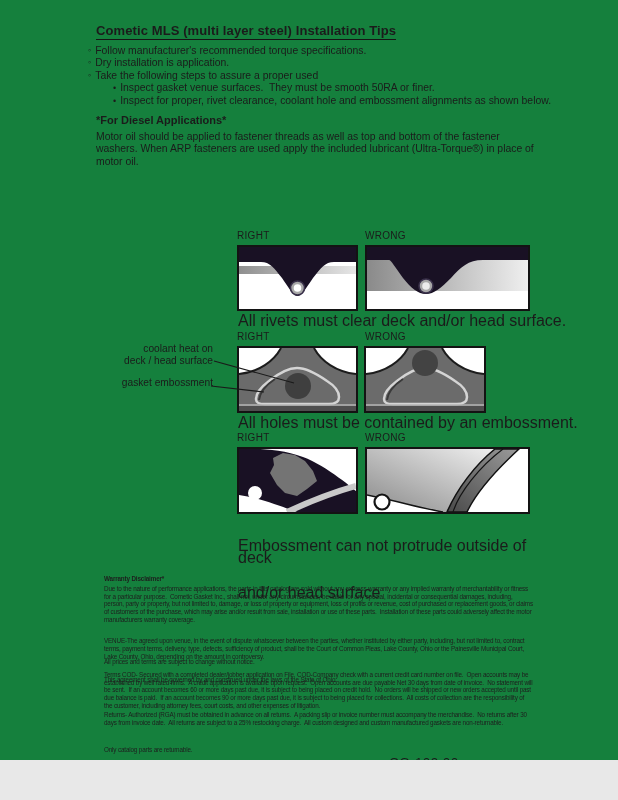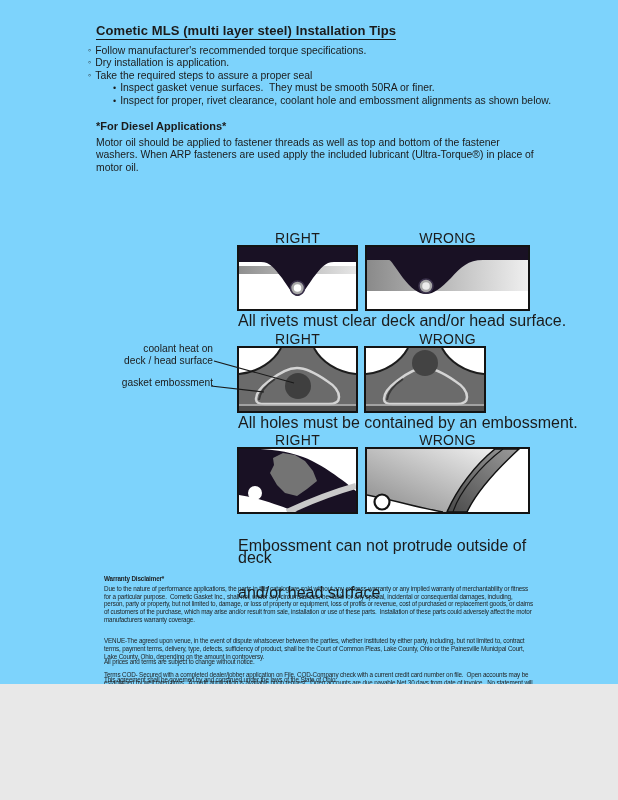--- a/index.html
+++ b/index.html
@@ -1,30 +1,30 @@
 <!DOCTYPE html>
 <html><head>
 <meta charset="utf-8">
 <style>
   html,body{margin:0;padding:0;background:#e8e8e8;}
   .page{
-    position:relative;width:618px;height:684px;margin:0 auto;background:#7dd3fc;
+    position:relative;width:618px;height:760px;margin:0 auto;background:#15803d;
     font-family:"Liberation Sans","DejaVu Sans",sans-serif;color:#1b1b1b;overflow:hidden;
   }
   .abs{position:absolute;}
   .title{
     font-size:13px;font-weight:bold;border-bottom:1.6px solid #151515;padding-bottom:1px;
     margin:0;display:inline-block;letter-spacing:.1px;
   }
   .line{font-size:10.4px;line-height:12.4px;white-space:pre-wrap;display:flex;align-items:baseline;}
   .m1{font-size:9px;margin-right:4px;position:relative;top:-1px;}
   .m2{font-size:9px;margin-right:4px;}
-  .para{font-size:10.4px;line-height:12.4px;white-space:pre-wrap;margin-top:6px;}
+  .para{font-size:10.4px;line-height:12.4px;white-space:pre-wrap;}
   .bold{font-weight:bold;}
-  .dlabel{font-size:14px;text-align:center;letter-spacing:.3px;}
+  .dlabel{font-size:10px;letter-spacing:.3px;}
   .dbox{border:2px solid #131313;background:#fff;}
   .dbox svg{display:block;}
   .caption{font-size:16px;line-height:11.6px;white-space:pre-wrap;}
   .sidelabel{font-size:10.2px;text-align:right;width:118px;left:95px;white-space:nowrap;}
   .legal{font-size:6.3px;line-height:7.7px;letter-spacing:-0.15px;width:430px;left:104px;white-space:pre-wrap;color:#1e1e1e;}
   .legal .blockline{display:block;}
   .pagecode{font-size:13.5px;letter-spacing:.4px;}
 </style>
 </head>
 <body>
@@ -36,21 +36,21 @@
   <div class="abs line" style="left:88px;top:45px;">
     <span class="m1">◦</span>
     <span>Follow manufacturer's recommended torque specifications.</span>
   </div>
   <div class="abs line" style="left:88px;top:57.4px;">
     <span class="m1">◦</span>
     <span>Dry installation is application.</span>
   </div>
   <div class="abs line" style="left:88px;top:69.8px;">
     <span class="m1">◦</span>
-    <span>Take the required steps to assure a proper seal</span>
+    <span>Take the following steps to assure a proper used</span>
   </div>
   <div class="abs line" style="left:113px;top:82.2px;">
     <span class="m2">•</span>
     <span>Inspect gasket venue surfaces.  They must be smooth 50RA or finer.</span>
   </div>
   <div class="abs line" style="left:113px;top:94.6px;">
     <span class="m2">•</span>
     <span>Inspect for proper, rivet clearance, coolant hole and embossment alignments as shown below.</span>
   </div>
 

